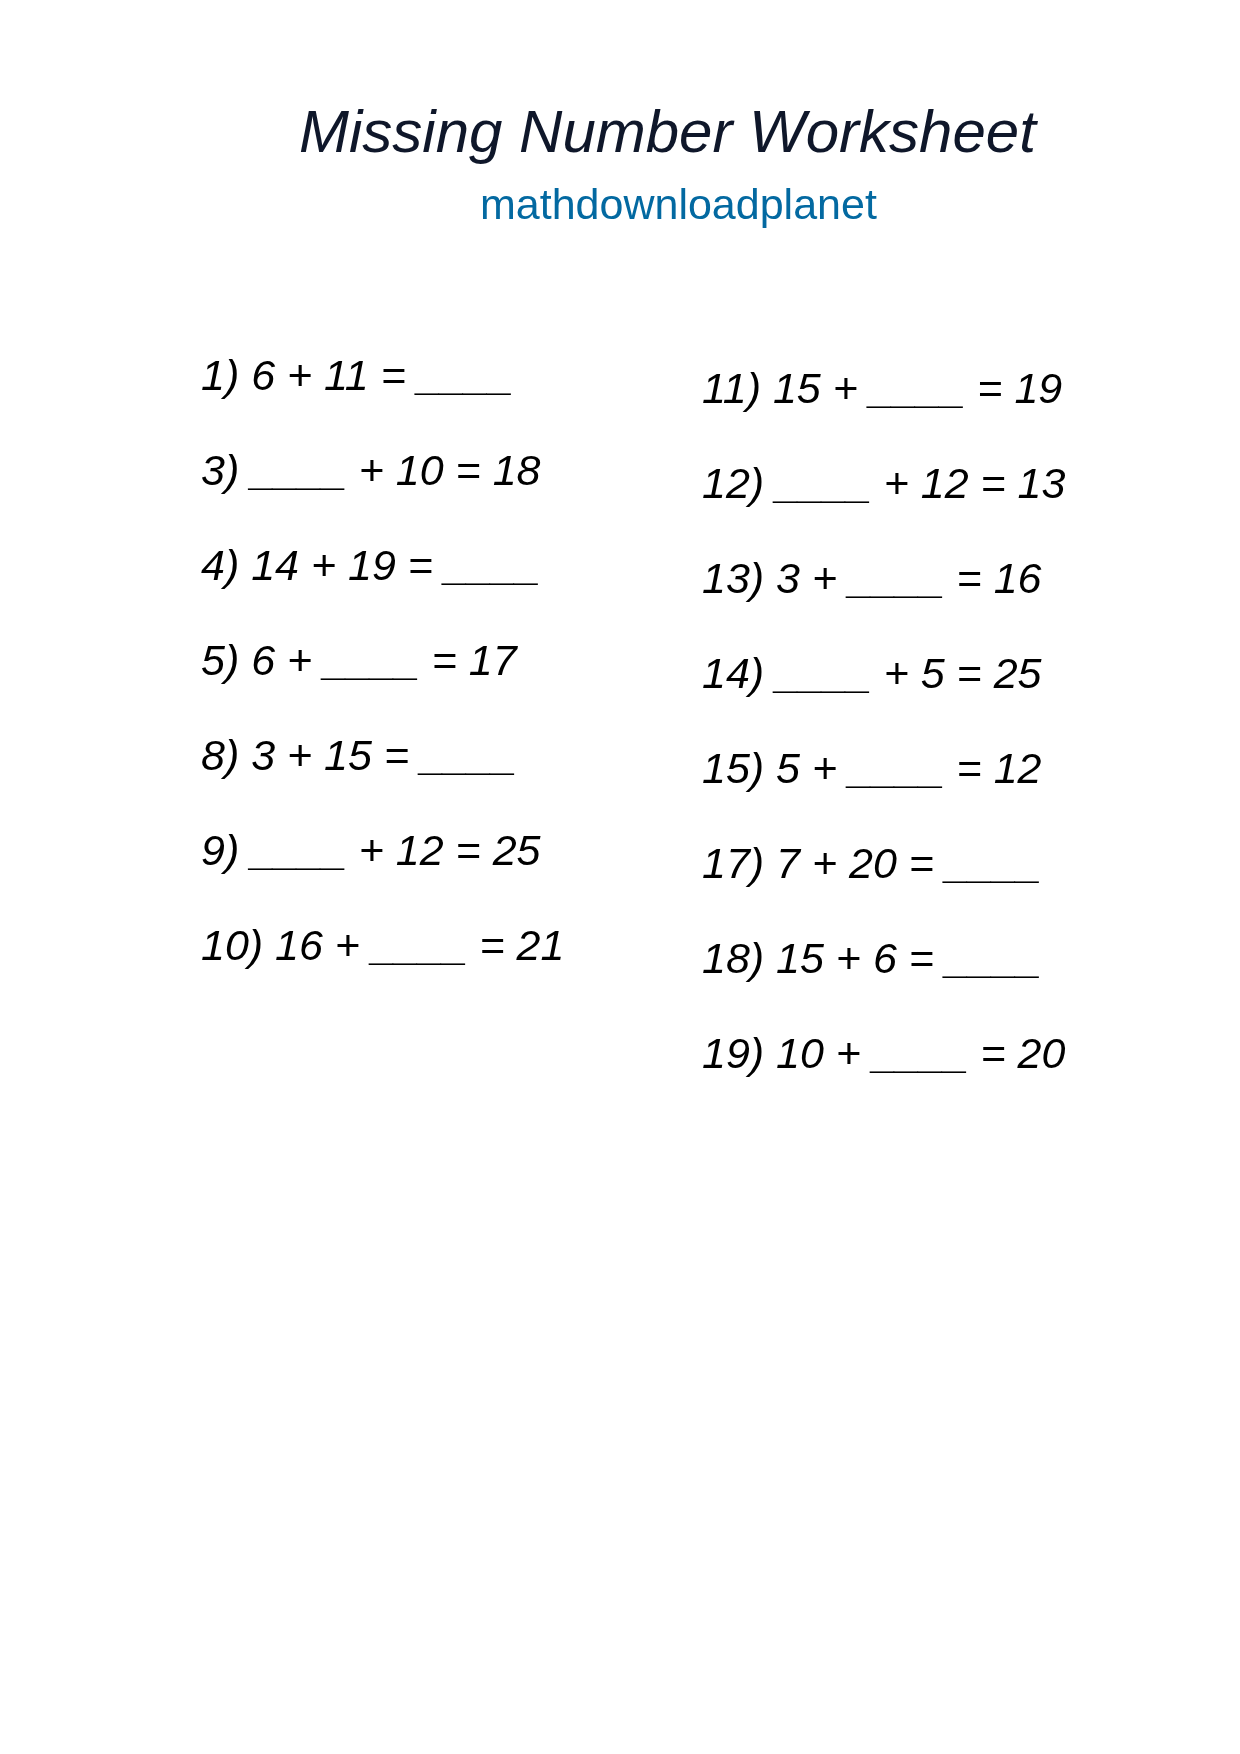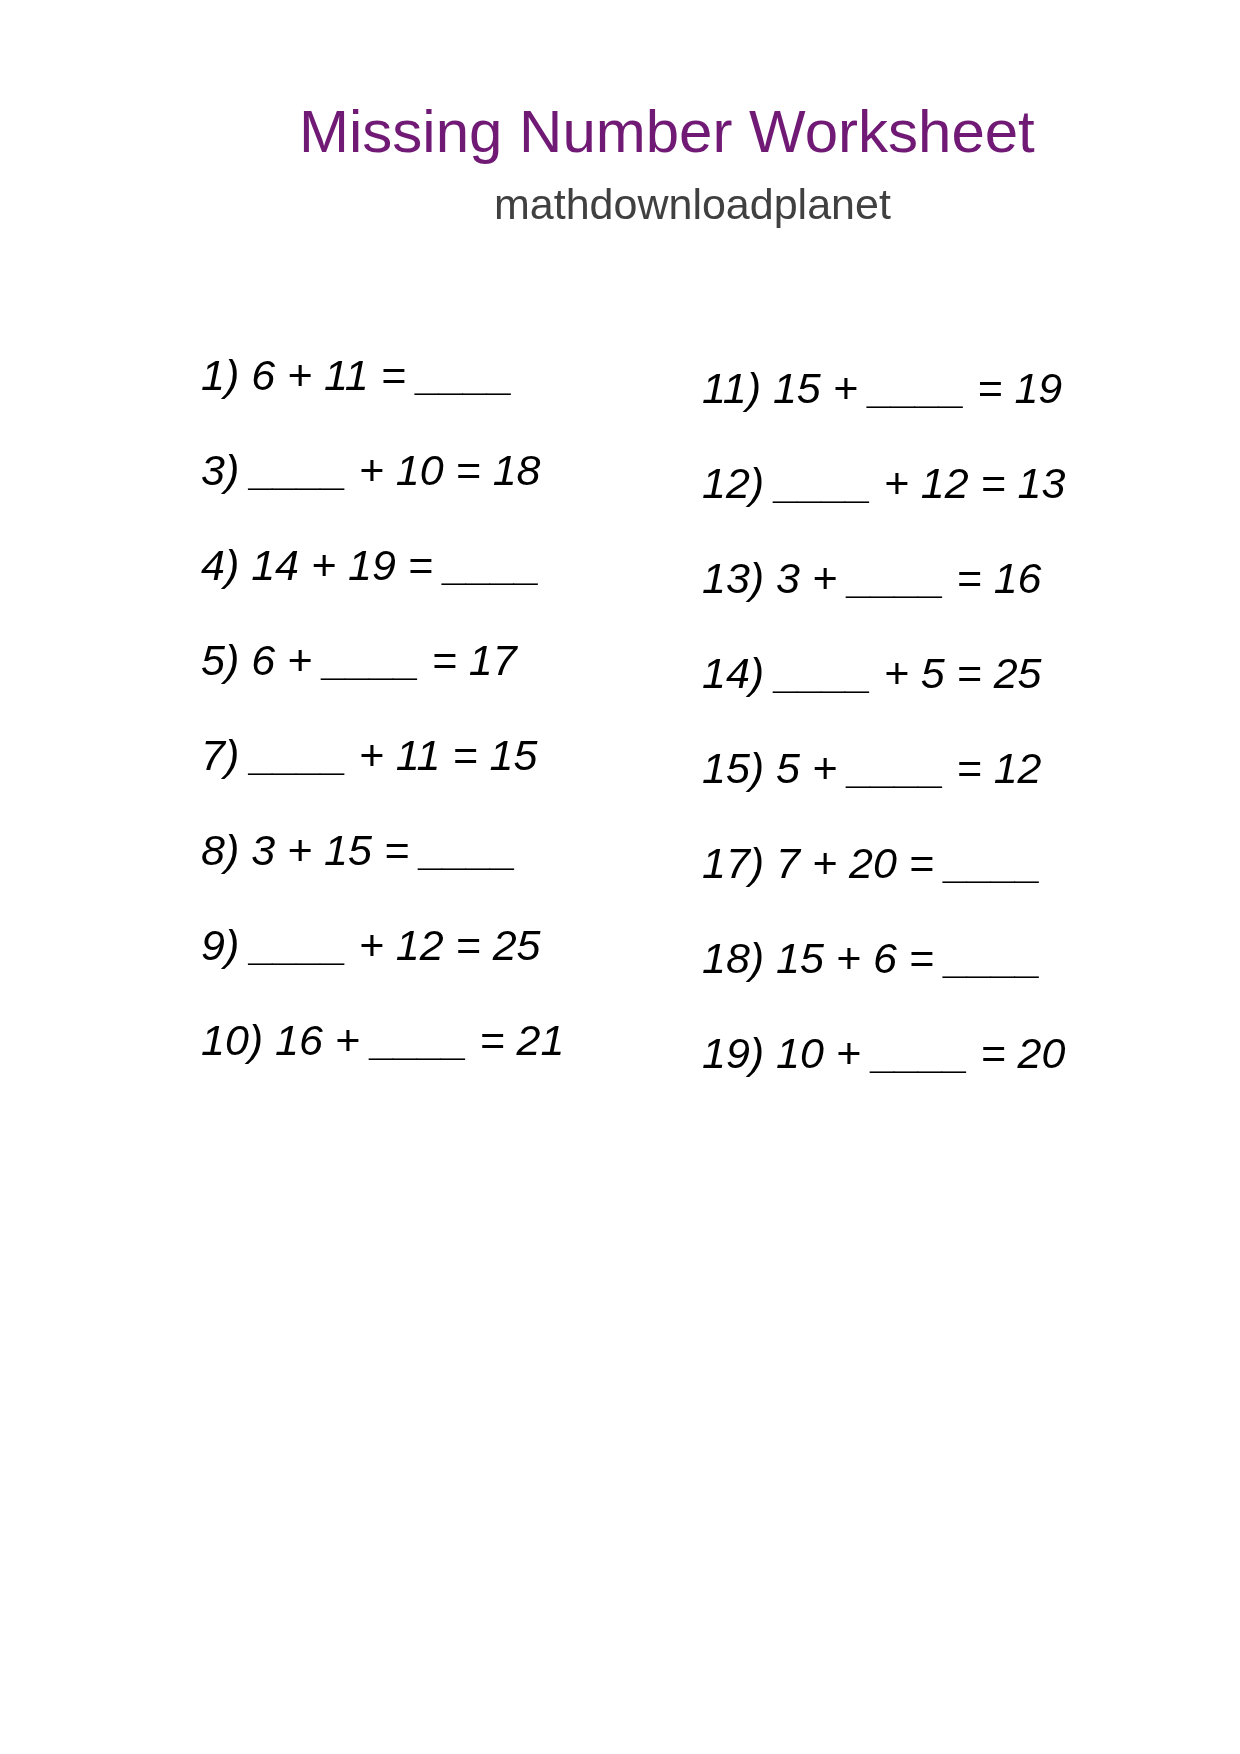--- a/index.html
+++ b/index.html
@@ -15,30 +15,31 @@
       font-family: "Liberation Sans", sans-serif;
       color: #000000;
     }
     .title {
       position: absolute;
       left: 299px;
       top: 96px;
       font-size: 60px;
       line-height: 72px;
       white-space: nowrap;
-      color: #701a75;
+      color: #0f172a;
+      font-style: italic;
     }
     .subtitle {
       position: absolute;
-      left: 494px;
+      left: 480px;
       top: 178px;
       font-size: 43px;
       line-height: 52px;
       white-space: nowrap;
-      color: #404040;
+      color: #0369a1;
     }
     .column {
       position: absolute;
       top: 350px;
       font-style: italic;
     }
     .col-left { left: 201px; }
     .col-right { left: 702px; margin-top: 13px; }
     .problem {
       font-size: 43px;
@@ -51,21 +52,20 @@
 <body>
 
 <div class="title">Missing Number Worksheet</div>
 <div class="subtitle">mathdownloadplanet</div>
 
 <div class="column col-left">
   <div class="problem">1) 6 + 11 = ____</div>
   <div class="problem">3) ____ + 10 = 18</div>
   <div class="problem">4) 14 + 19 = ____</div>
   <div class="problem">5) 6 + ____ = 17</div>
-  <div class="problem">7) ____ + 11 = 15</div>
   <div class="problem">8) 3 + 15 = ____</div>
   <div class="problem">9) ____ + 12 = 25</div>
   <div class="problem">10) 16 + ____ = 21</div>
 </div>
 
 <div class="column col-right">
   <div class="problem">11) 15 + ____ = 19</div>
   <div class="problem">12) ____ + 12 = 13</div>
   <div class="problem">13) 3 + ____ = 16</div>
   <div class="problem">14) ____ + 5 = 25</div>

